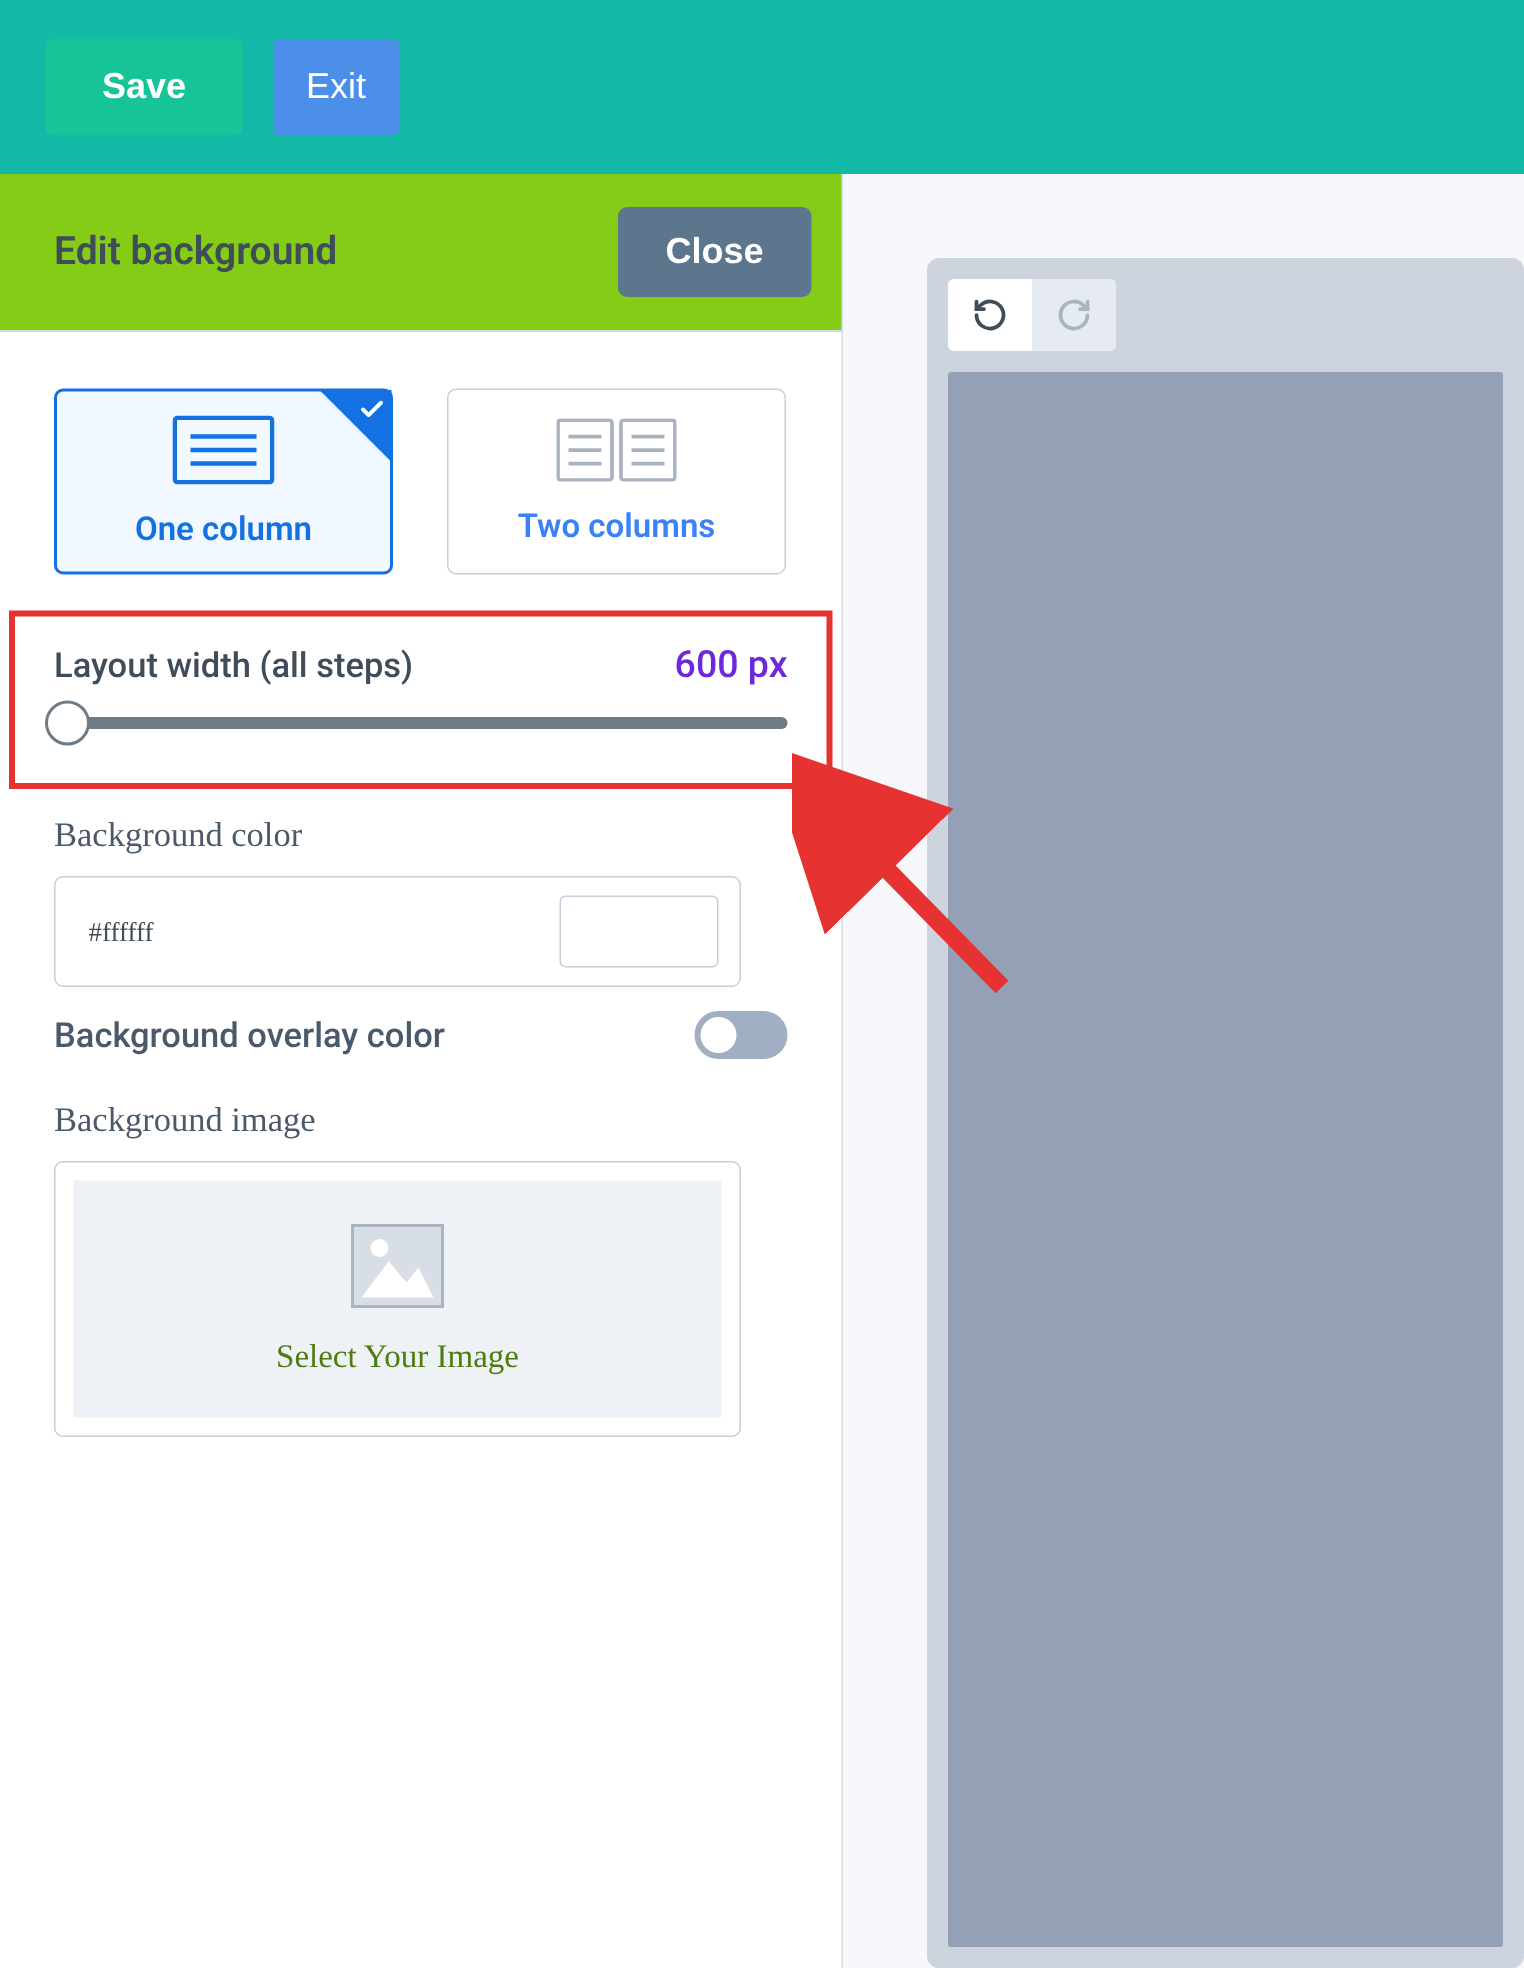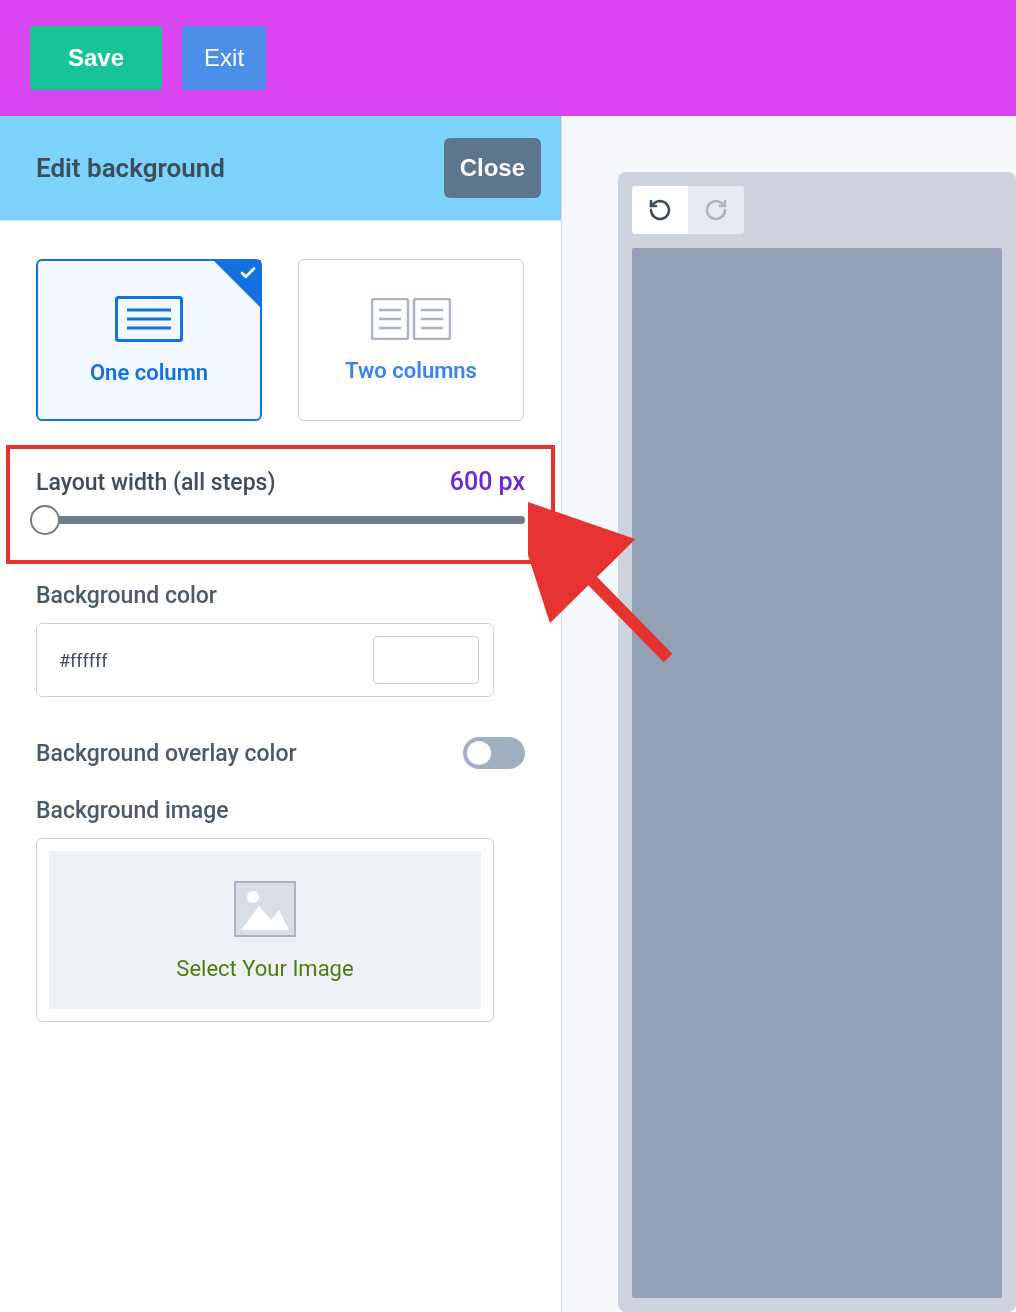--- a/index.html
+++ b/index.html
@@ -5,21 +5,21 @@
     * { box-sizing: border-box; margin: 0; padding: 0; }
     body {
       font-family: -apple-system, BlinkMacSystemFont, "Segoe UI", Roboto, Helvetica, Arial, sans-serif;
       background: #f6f8fb;
       width: 1016px;
       height: 1312px;
       overflow: hidden;
     }
     
     .top-bar {
-      background: #d946ef;
+      background: #14b8a6;
       height: 116px;
       display: flex;
       align-items: center;
       padding: 0 30px;
       gap: 20px;
     }
     .btn-save {
       background: #16c498;
       color: #fff;
       border: none;
@@ -47,56 +47,56 @@
     
     .side-panel {
       width: 562px;
       border-right: 1px solid #d7dde5;
       background: #fff;
       display: flex;
       flex-direction: column;
     }
     
     .panel-header {
-      background: #7dd3fc;
+      background: #84cc16;
       border-bottom: 1px solid #d7dde5;
       display: flex;
       align-items: center;
       justify-content: space-between;
       padding: 22px 20px 22px 36px;
     }
     .panel-title {
       color: #3f4d5a;
       font-size: 26px;
       font-weight: 600;
     }
     .btn-close {
       background: #5c768e;
       color: #fff;
       border: none;
       font-size: 24px;
       font-weight: 600;
-      padding: 16px 16px;
+      padding: 16px 32px;
       border-radius: 6px;
       cursor: pointer;
     }
     
     .panel-body {
       padding: 38px 36px 0 36px;
     }
     
     .layout-options {
       display: flex;
       gap: 36px;
       margin-bottom: 24px;
     }
     .layout-card {
       position: relative;
       width: 226px;
-      height: 162px;
+      height: 124px;
       border: 1px solid #c7cfd9;
       border-radius: 6px;
       display: flex;
       flex-direction: column;
       align-items: center;
       justify-content: center;
       gap: 18px;
       cursor: pointer;
       background: #fff;
     }
@@ -163,21 +163,22 @@
       top: -11px;
       width: 30px;
       height: 30px;
       background: #fff;
       border: 2px solid #6d7c87;
       border-radius: 50%;
       cursor: pointer;
     }
     
     .form-group {
-      margin-bottom: 40px;
+      margin-bottom: 16px;
+      font-family: Liberation Serif, serif;
     }
     .form-label { display: block; margin-bottom: 14px; color:#4a5a6a; }
     
     .color-input-wrap {
       border: 1px solid #c7cfd9;
       border-radius: 6px;
       display: flex;
       align-items: center;
       justify-content: space-between;
       padding: 12px 14px 12px 22px;

